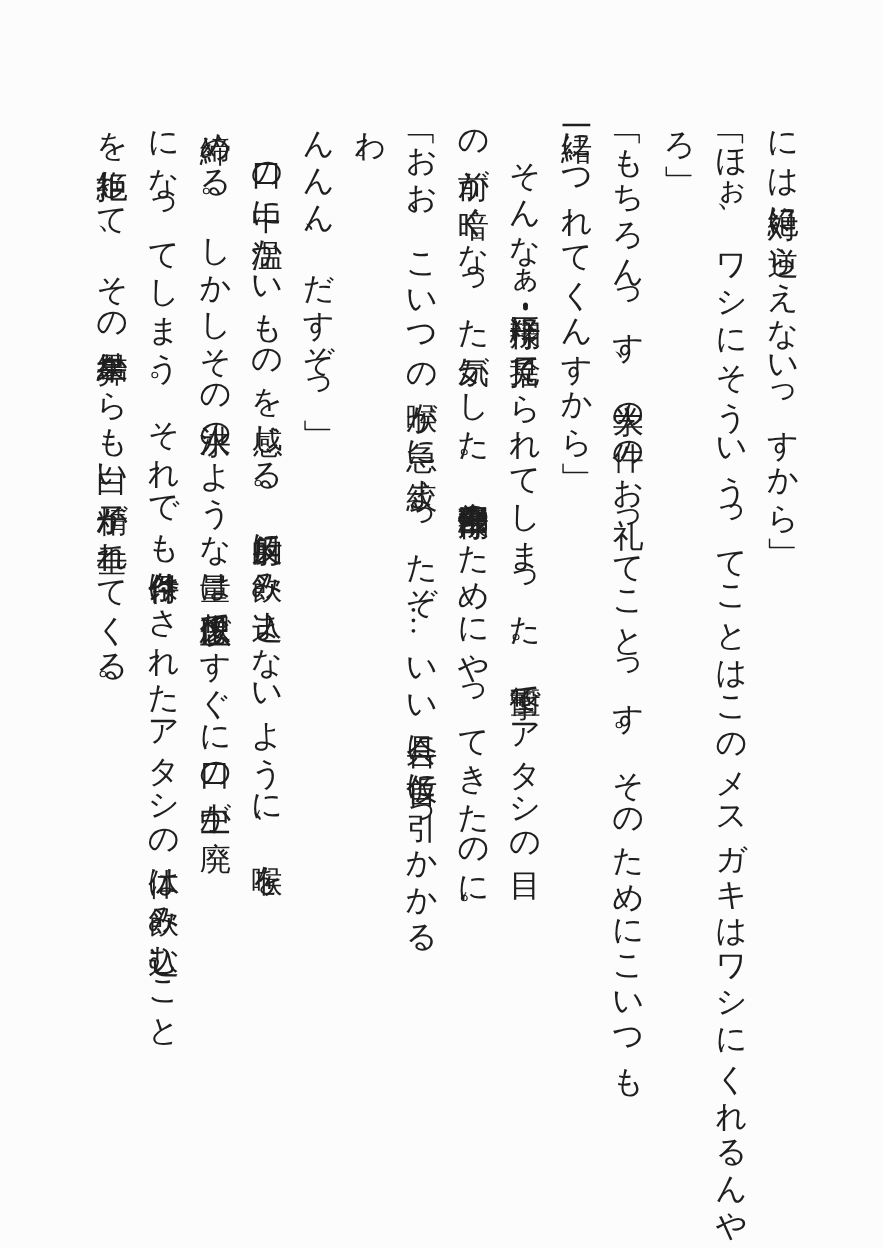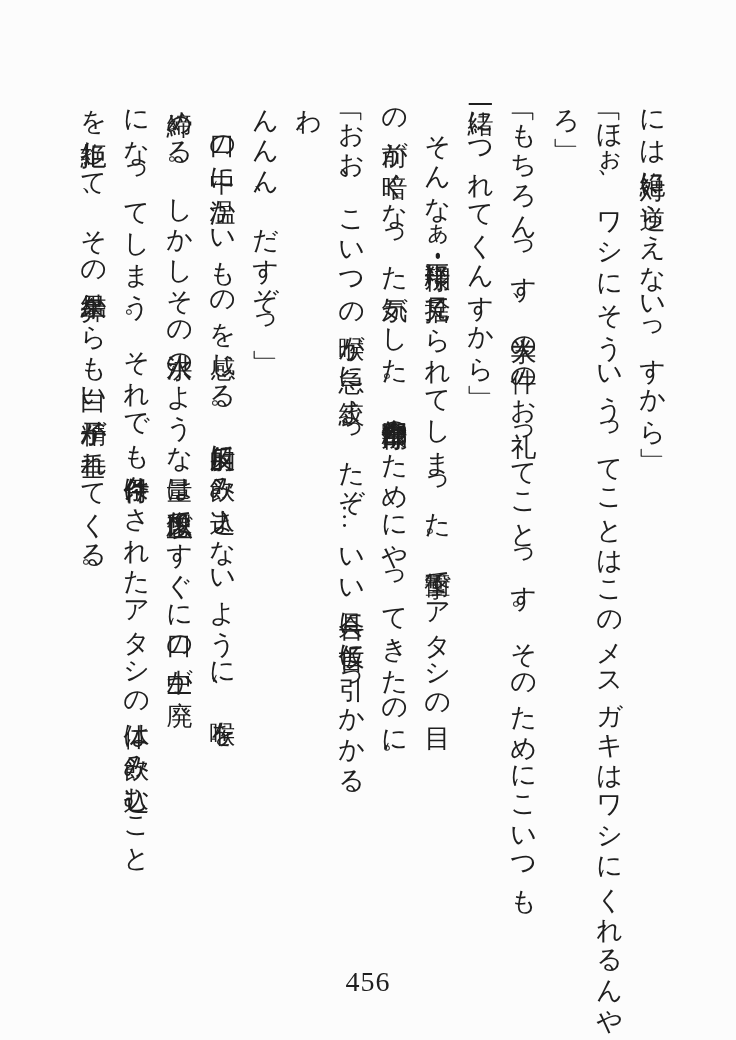--- a/index.html
+++ b/index.html
@@ -59,14 +59,13 @@
       <div class="tline indent-full">そんなぁ・・・翔平様に見捨てられてしまった。衝撃でアタシの目</div>
       <div class="tline">の前が暗くなった気がした。全部全部翔平様のためにやってきたのに。</div>
       <div class="tline indent-half">「おお、こいつの喉が急に絞まったぞ…いい具合に仮首に引っかかる</div>
       <div class="tline">わ。</div>
       <div class="tline">んんん、だすぞっ」</div>
       <div class="tline indent-full">口の中に温かいものを感じる。反射的に飲み込まないように、喉を</div>
       <div class="tline">締める。しかしその洪水のような量は想像以上ですぐに口の中が一廃</div>
       <div class="tline">になってしまう。それでも条件付けされたアタシの体は飲み込むこと</div>
       <div class="tline">を拒絶して、その結果鼻からも白い精子が垂れてくる。</div>
     </div>
-  <div class="page-number">456</div>
 </div>
 
 </body></html>

